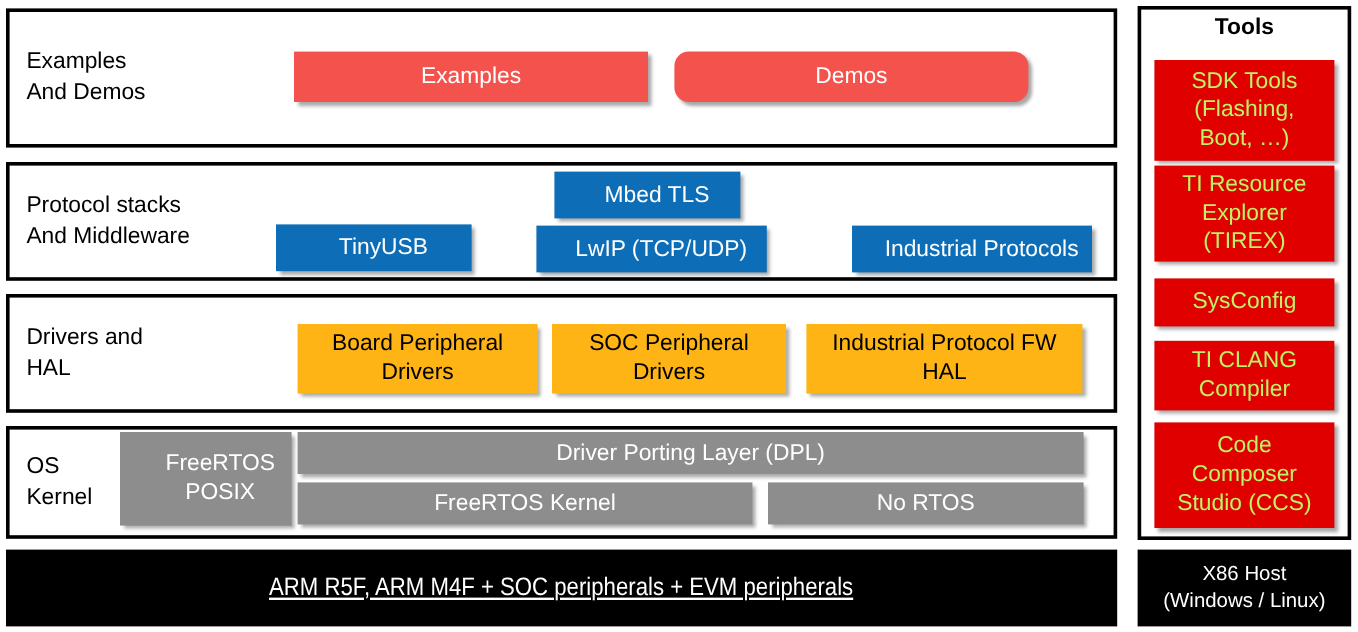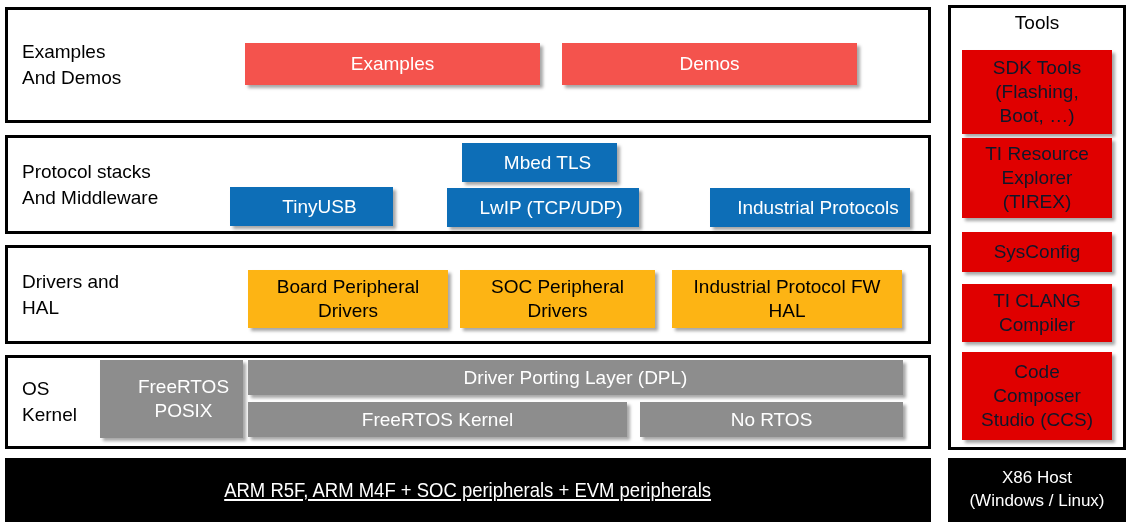--- a/index.html
+++ b/index.html
@@ -7,34 +7,34 @@
   .canvas{position:relative;width:1132px;height:527px;background:#ffffff;overflow:hidden;}
 
   .layer{position:absolute;left:5px;width:926px;border:3px solid #000;background:#fff;box-sizing:border-box;}
   .layer-label{position:absolute;left:14px;top:50%;transform:translateY(-50%);
                font-size:19px;line-height:1.38;color:#000;white-space:pre-line;}
 
   .blk{position:absolute;display:flex;align-items:center;justify-content:center;
        text-align:center;font-size:19px;line-height:1.25;white-space:pre-line;
        box-shadow:3px 3px 3px rgba(0,0,0,0.35);box-sizing:border-box;padding:1px 4px;}
   .c-coral{background:#f4534d;color:#fff;}
-  .c-red{background:#e00000;color:#0f172a;}
+  .c-red{background:#e00000;color:#bef264;}
   .c-blue{background:#0d6eb7;color:#fff;padding-left:20px;}
   .c-yellow{background:#fdb414;color:#000;}
   .c-gray{background:#8d8d8d;color:#fff;}
 
   .bar{position:absolute;background:#000;color:#fff;display:flex;align-items:center;
        justify-content:center;text-align:center;}
   .hw-text{font-size:21px;white-space:nowrap;transform:scaleX(0.88);transform-origin:center;}
   .host-text{font-size:17px;line-height:1.35;white-space:pre-line;}
 
   .tools-panel{position:absolute;left:948px;top:5px;width:178px;height:445px;
                border:3px solid #000;background:#fff;box-sizing:border-box;}
   .tools-title{position:absolute;left:948px;top:12px;width:178px;text-align:center;
-               font-size:19px;color:#000;}
+               font-size:19px;color:#000;font-weight:bold;}
 </style>
 </head>
 <body>
 
 <div class="canvas">
 
   <div class="layer" style="top:7px;height:116px;">
     <div class="layer-label">Examples
 And Demos</div>
   </div>
@@ -45,21 +45,21 @@
   <div class="layer" style="top:245px;height:99px;">
     <div class="layer-label">Drivers and
 HAL</div>
   </div>
   <div class="layer" style="top:355px;height:94px;">
     <div class="layer-label">OS
 Kernel</div>
   </div>
 
   <div class="blk c-coral" style="left:245px;top:43px;width:295px;height:42px;">Examples</div>
-  <div class="blk c-coral" style="left:562px;top:43px;width:295px;height:42px;">Demos</div>
+  <div class="blk c-coral" style="left:562px;top:43px;width:295px;height:42px;border-radius:12px;">Demos</div>
 
   <div class="blk c-blue" style="left:462px;top:143px;width:155px;height:39px;">Mbed TLS</div>
   <div class="blk c-blue" style="left:230px;top:187px;width:163px;height:39px;">TinyUSB</div>
   <div class="blk c-blue" style="left:447px;top:188px;width:192px;height:39px;">LwIP (TCP/UDP)</div>
   <div class="blk c-blue" style="left:710px;top:188px;width:200px;height:39px;">Industrial Protocols</div>
 
   <div class="blk c-yellow" style="left:248px;top:270px;width:200px;height:58px;">Board Peripheral
 Drivers</div>
   <div class="blk c-yellow" style="left:460px;top:270px;width:195px;height:58px;">SOC Peripheral
 Drivers</div>

